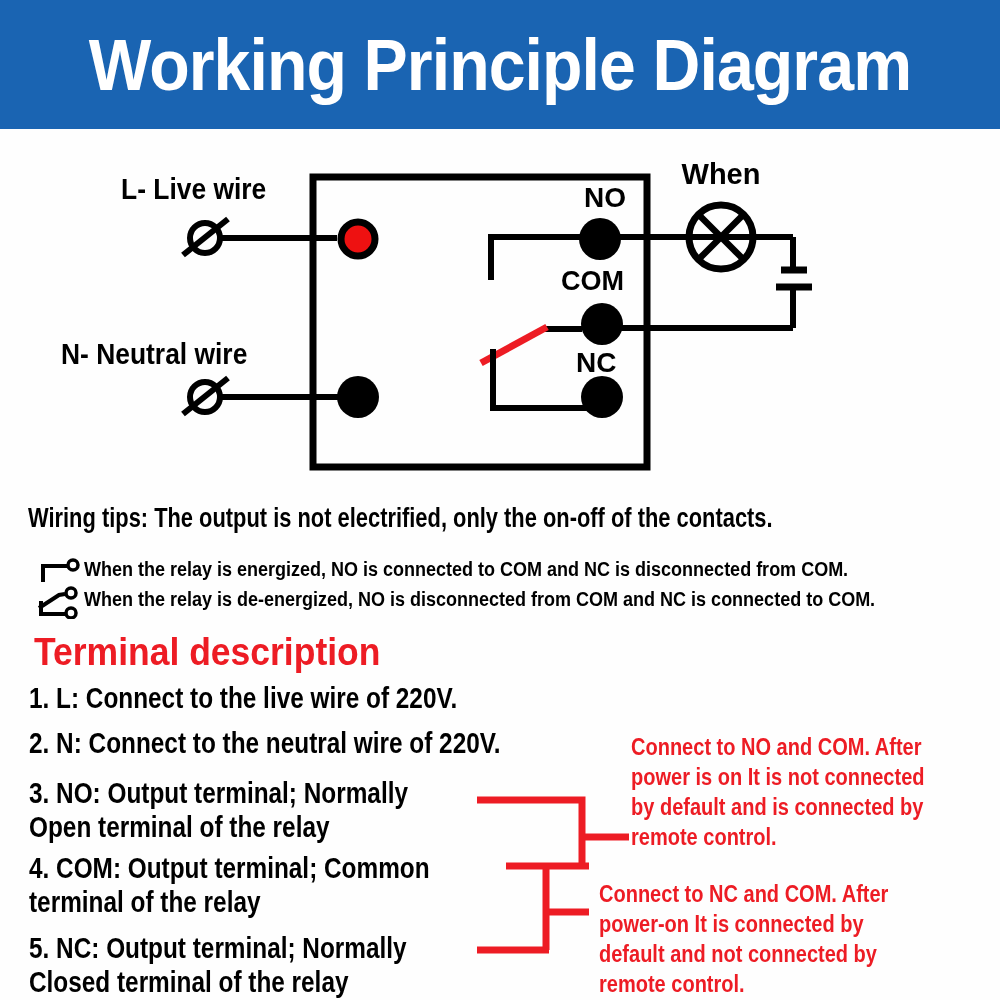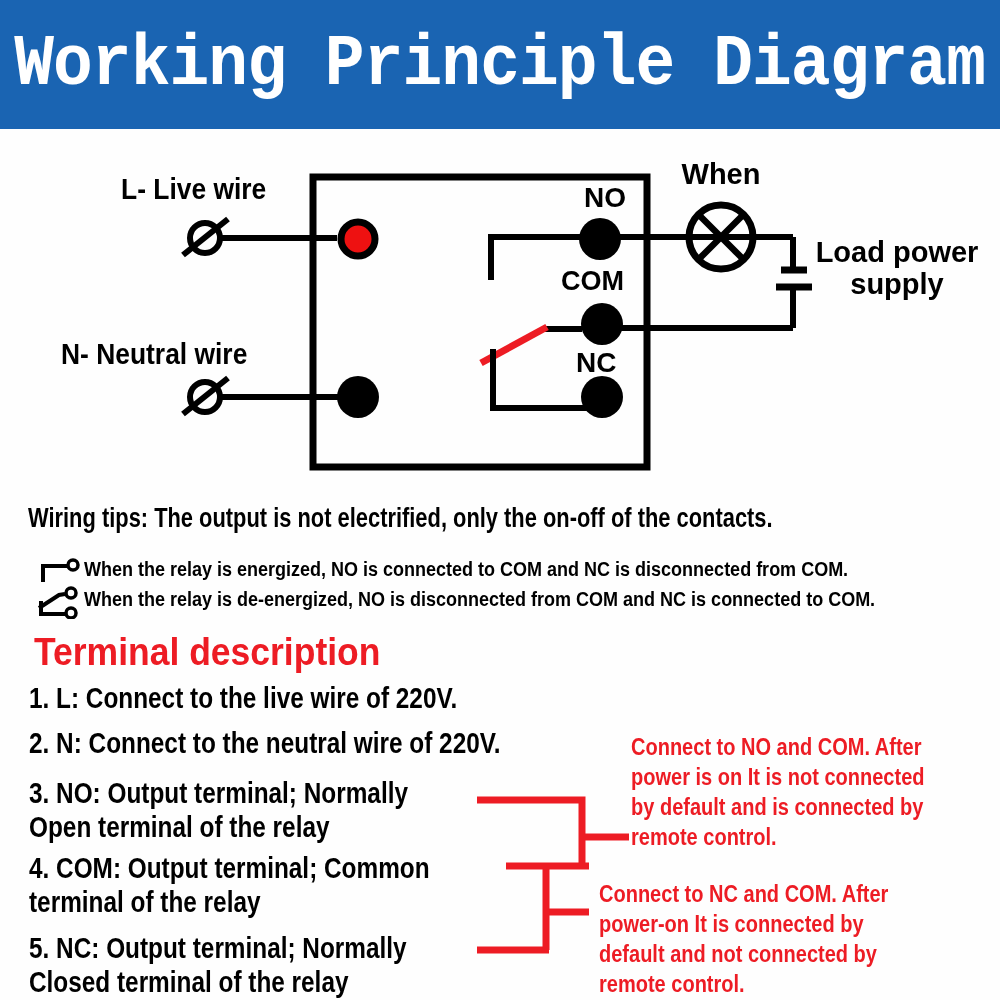--- a/index.html
+++ b/index.html
@@ -3,21 +3,21 @@
 <meta charset="utf-8">
 <style>
   html,body{margin:0;padding:0;background:#fff;}
   .page{
     position:relative;width:1000px;height:1000px;overflow:hidden;background:#fefefe;
     font-family:"Liberation Sans",sans-serif;font-weight:bold;color:#000;
   }
   .abs{position:absolute;white-space:nowrap;}
   
   .banner{position:absolute;left:0;top:0;width:1000px;height:129px;background:#1a64b2;
-          display:flex;align-items:center;justify-content:center;font-family:Liberation Mono, monospace;}
+          display:flex;align-items:center;justify-content:center;}
   .banner h1{margin:0;color:#ffffff;font-size:72px;letter-spacing:-1px;white-space:nowrap;
              transform:scaleX(.92);transform-origin:center center;}
   
   .cx81{transform:scaleX(.81);transform-origin:left top;}
   .cx88{transform:scaleX(.88);transform-origin:left top;}
   .cx90{transform:scaleX(.90);transform-origin:left top;}
   .cx91{transform:scaleX(.91);transform-origin:left top;}
   
   .live-label{left:121px;top:172px;font-size:30px;}
   .neutral-label{left:61px;top:337px;font-size:30px;}
@@ -100,24 +100,20 @@
     <path d="M493 349 V408 H600" stroke="#000" stroke-width="6"></path>
     <circle cx="602" cy="397" r="21" fill="#000"></circle>
   </svg>
 
   <span class="abs live-label cx88">L- Live wire</span>
   <span class="abs neutral-label cx88">N- Neutral wire</span>
   <span class="abs no-label">NO</span>
   <span class="abs com-label">COM</span>
   <span class="abs nc-label">NC</span>
   <span class="abs load-label">When</span>
-  <div class="abs loadpower">
-    <span>Load power</span>
-    <span>supply</span>
-  </div>
 
   <div class="abs tips cx81">Wiring tips: The output is not electrified, only the on-off of the contacts.</div>
 
   <svg class="note-icon1" width="44" height="28" viewBox="0 0 44 28" fill="none" stroke="#000">
     <path d="M7 26 V10 H31" stroke-width="4"></path>
     <circle cx="37" cy="9" r="5" stroke-width="3.5"></circle>
   </svg>
   <span class="abs note-text note1-text cx90">When the relay is energized, NO is connected to COM and NC is disconnected from COM.</span>
 
   <svg class="note-icon2" width="46" height="34" viewBox="0 0 46 34" fill="none" stroke="#000">

